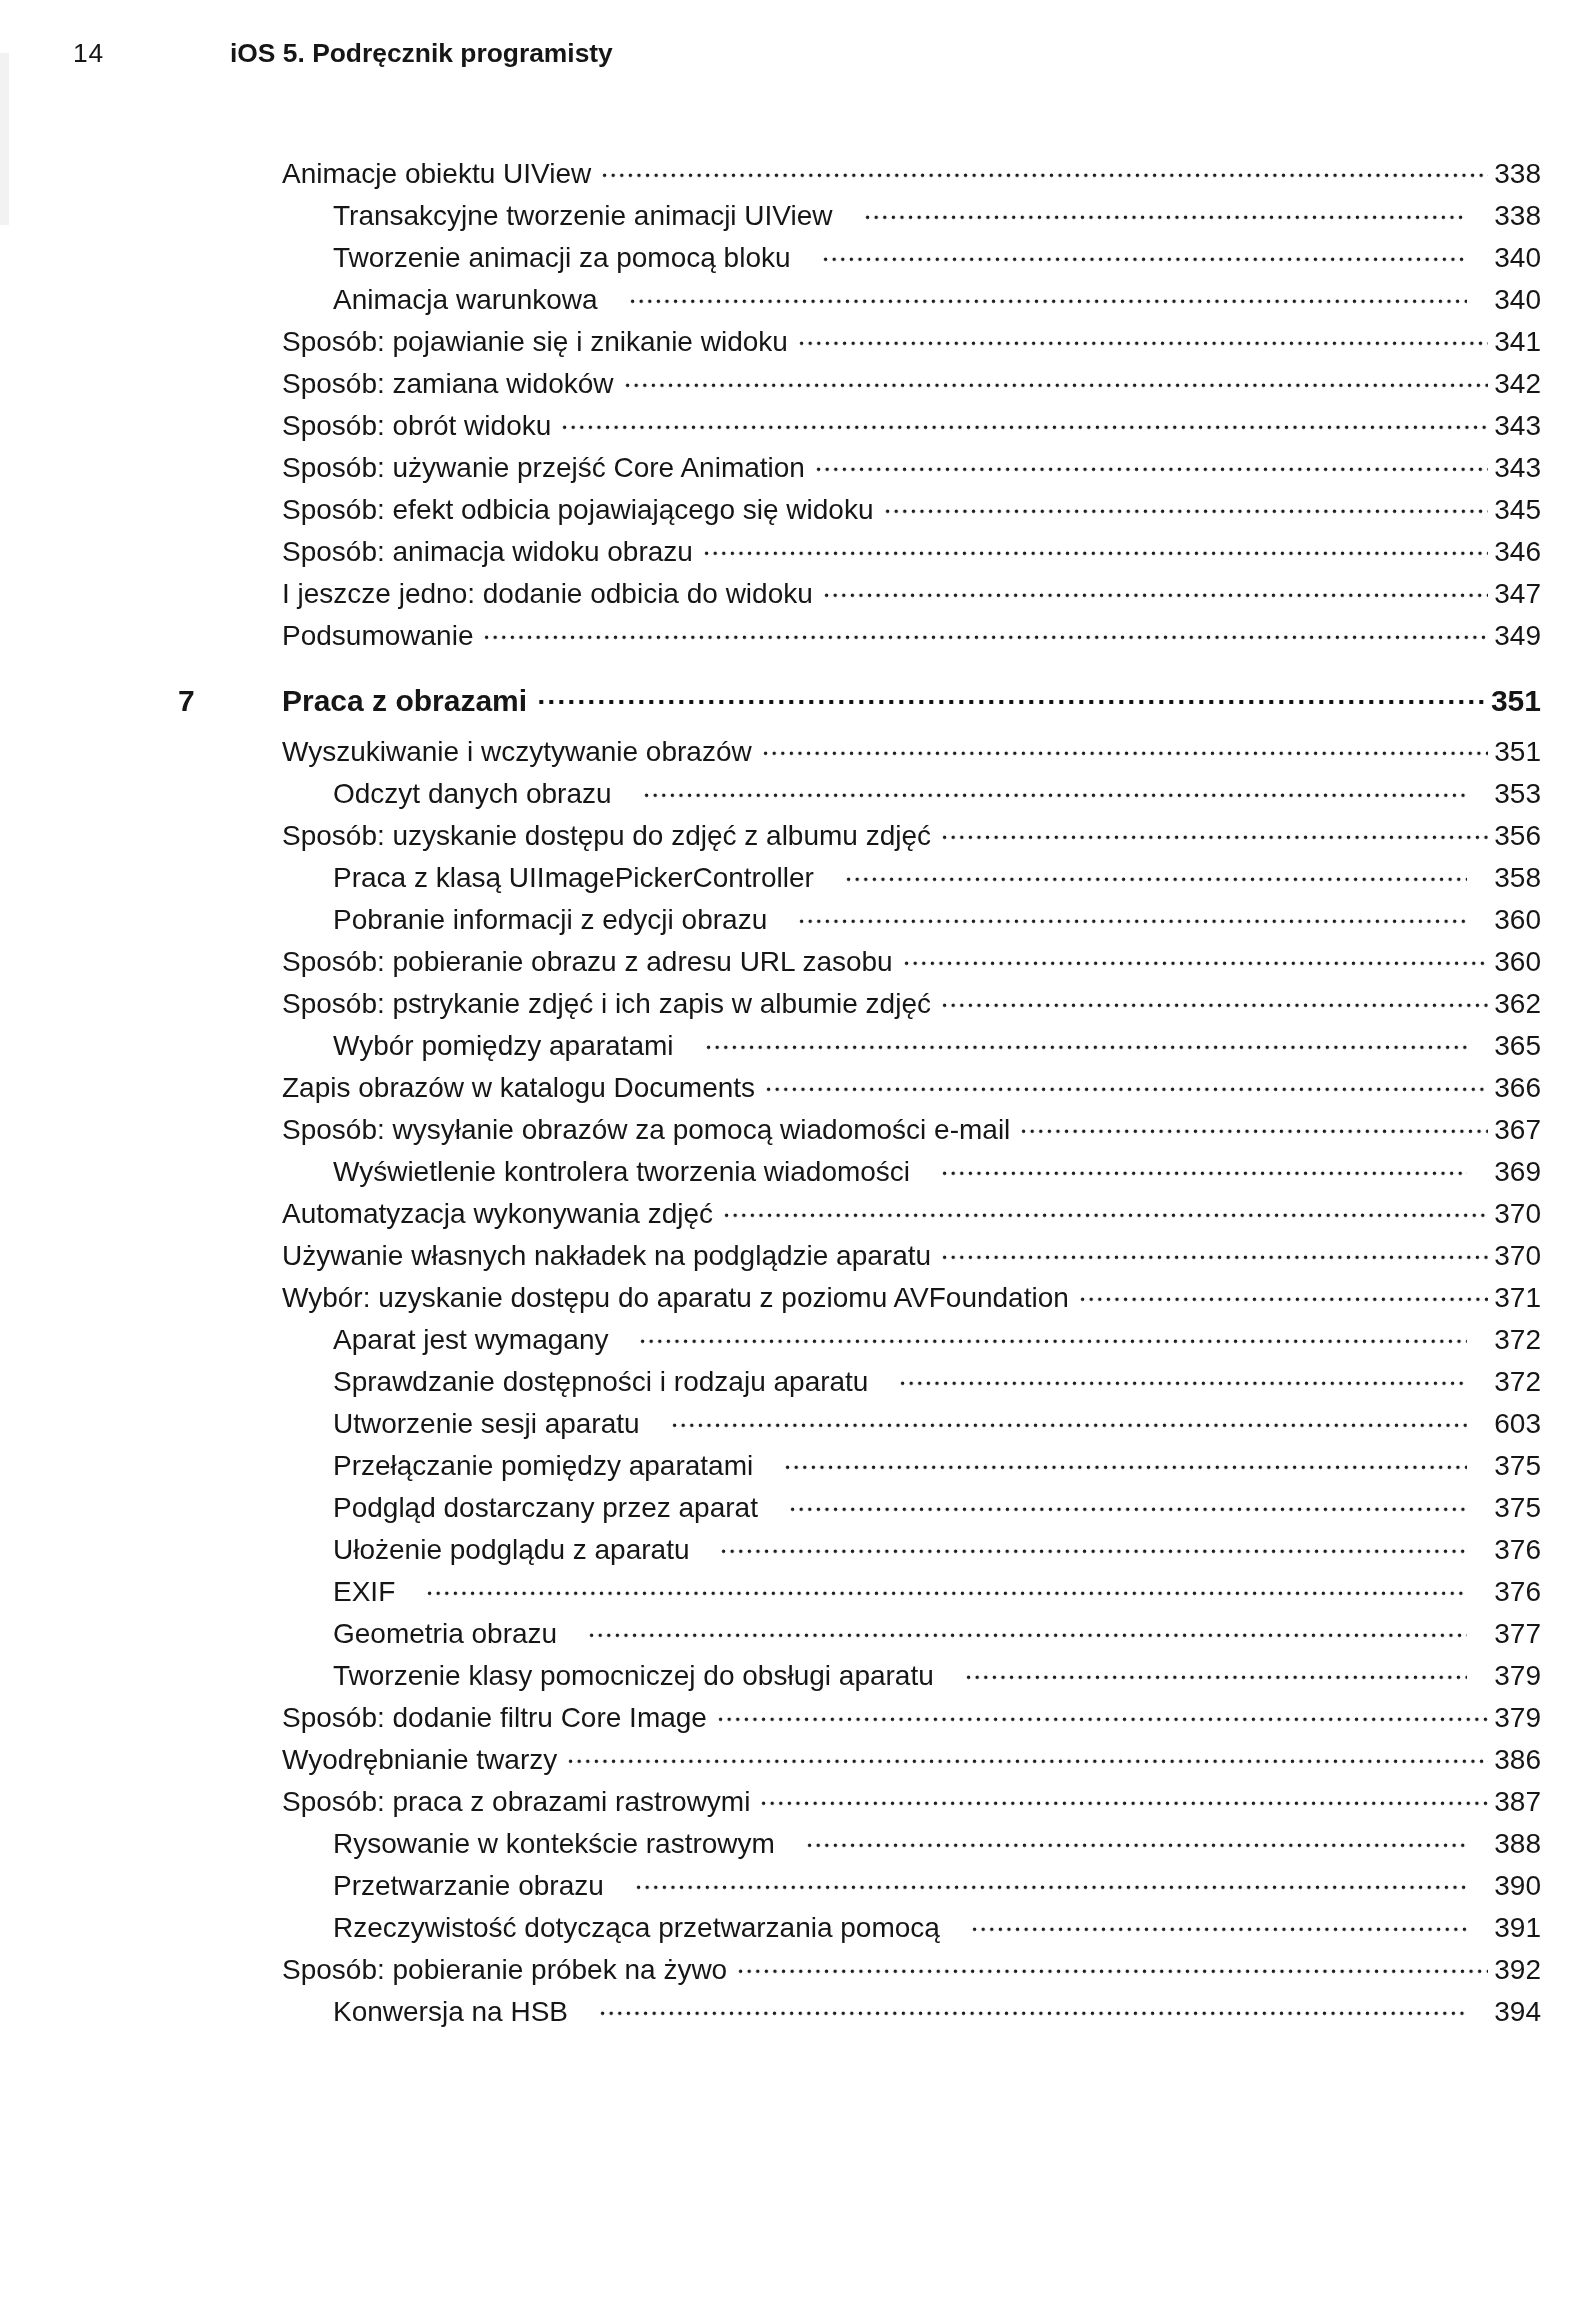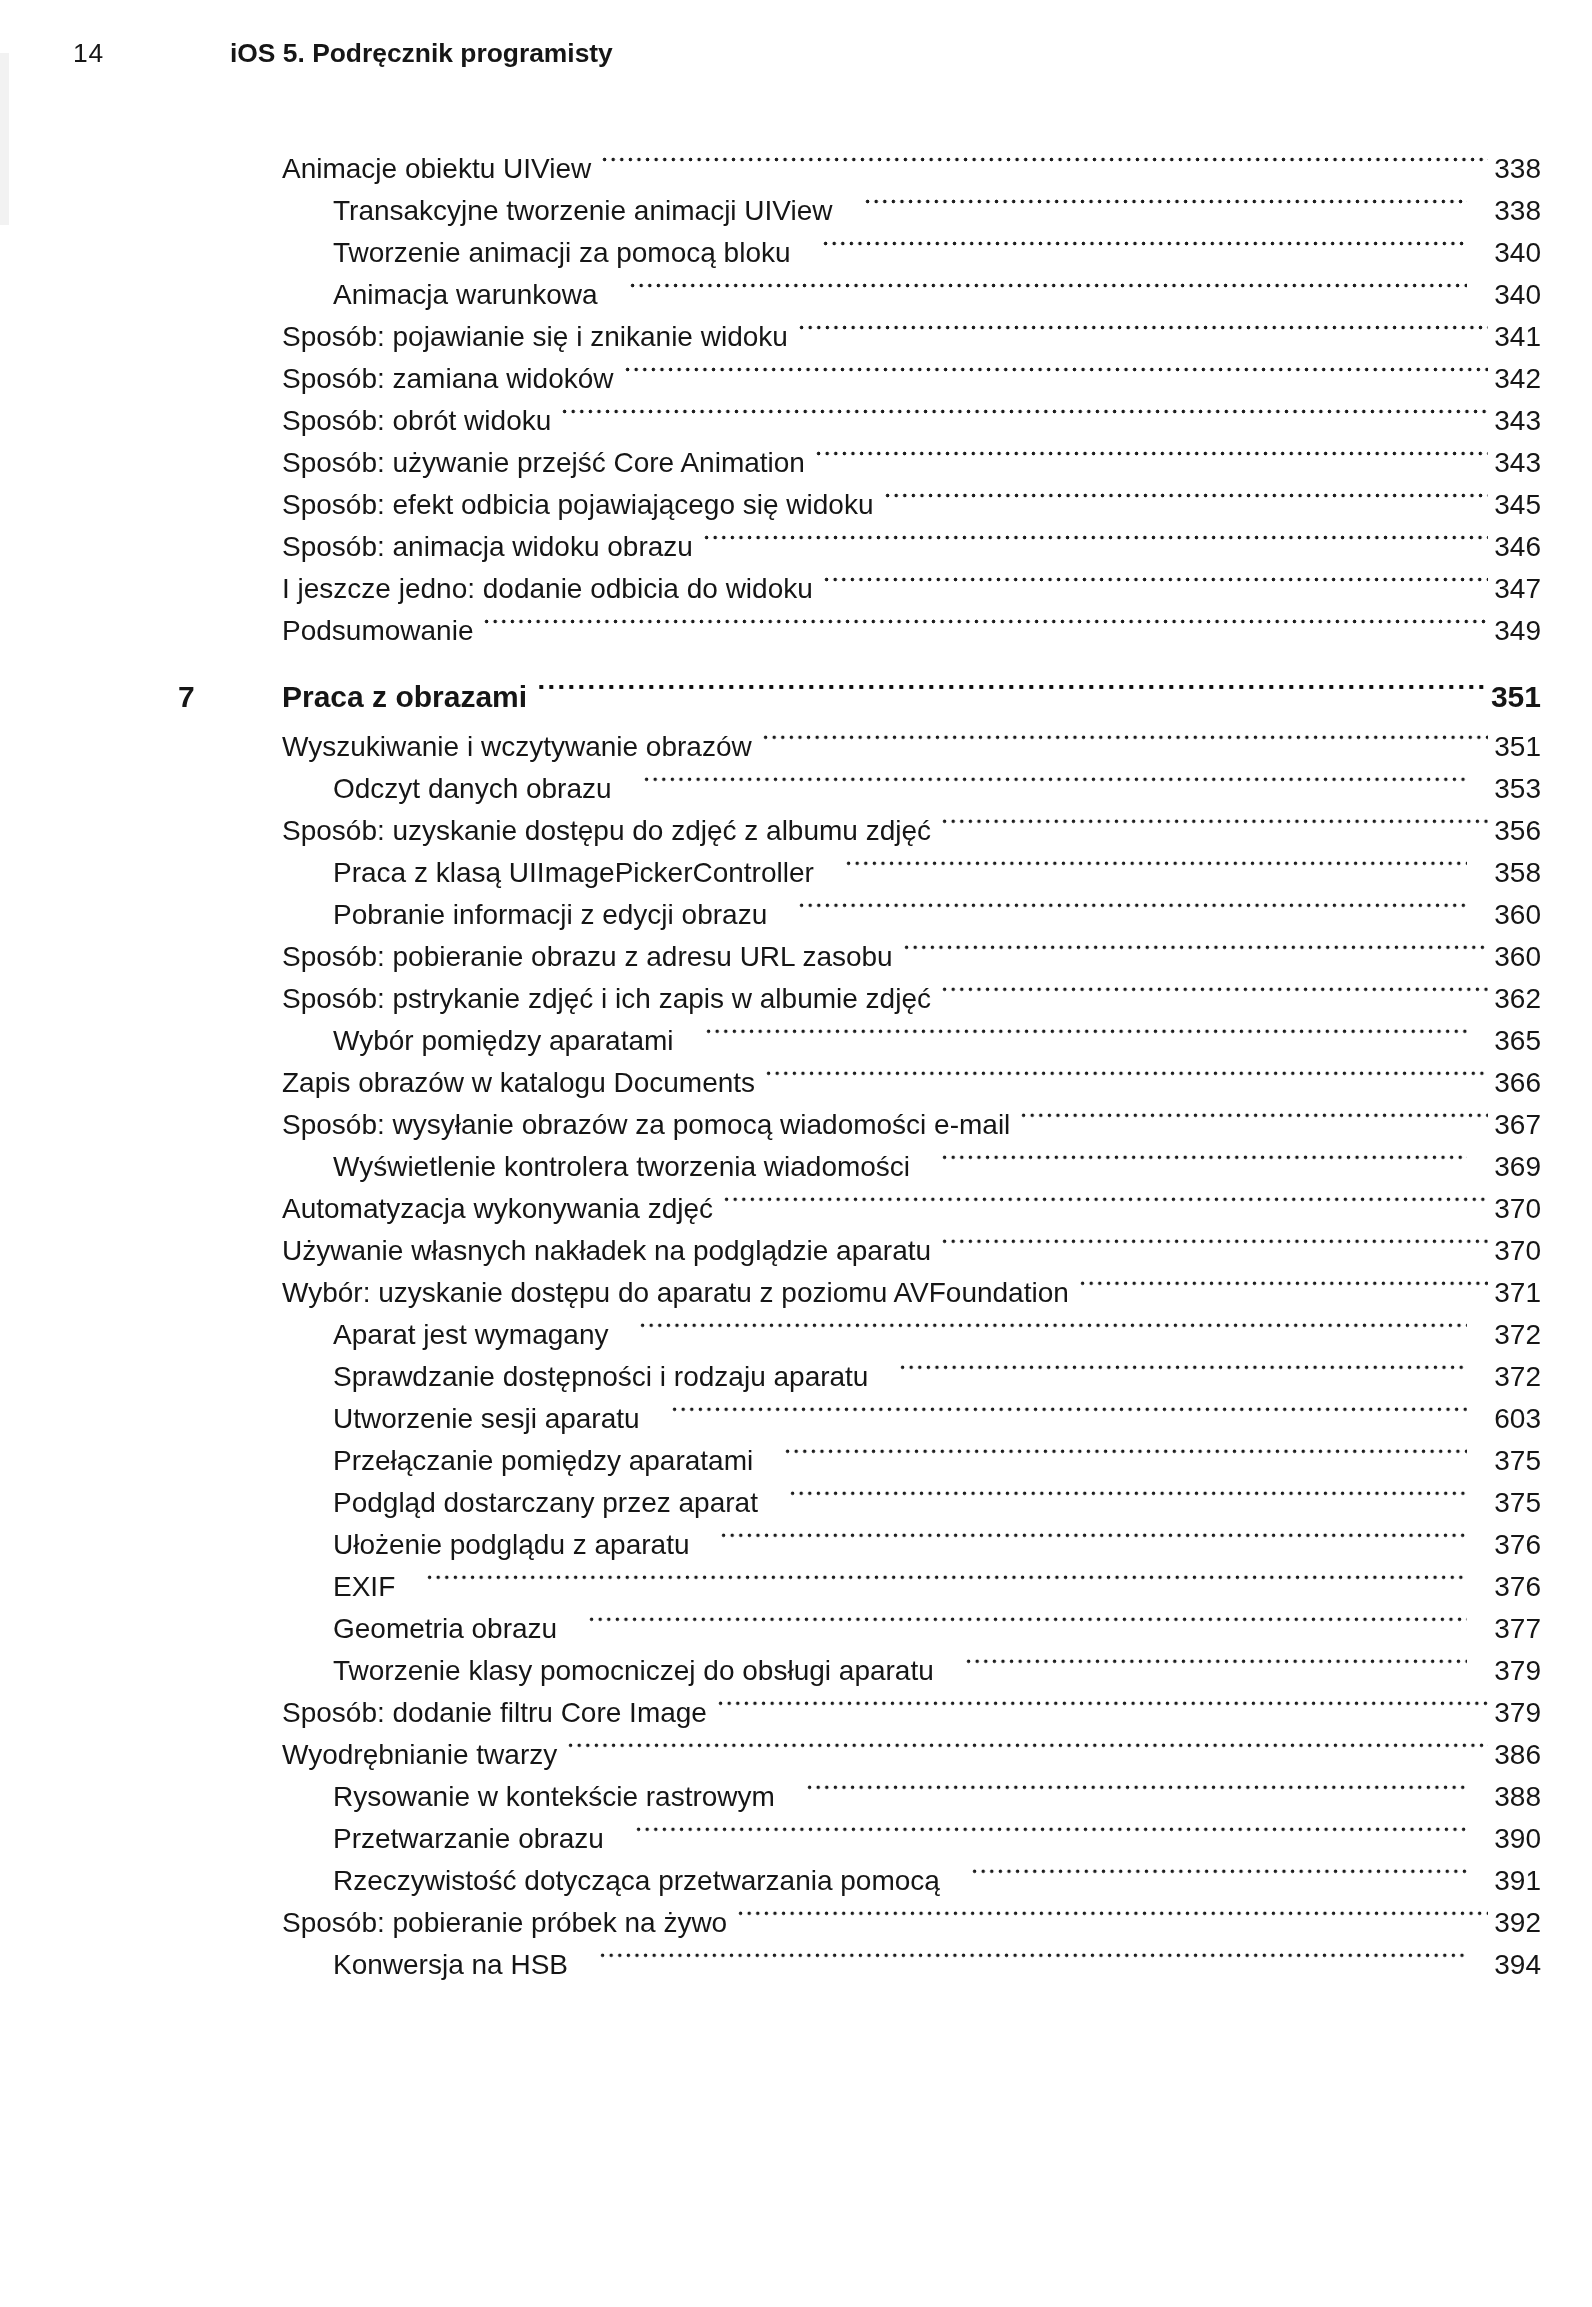--- a/index.html
+++ b/index.html
@@ -39,21 +39,21 @@
     font-weight: 700;
   }
   .toc {
     position: absolute;
     top: 153px;
     left: 178px;
     width: 1363px;
   }
   .row {
     display: flex;
-    align-items: flex-start;
+    align-items: center;
     height: 42px;
     font-size: 28px;
     white-space: nowrap;
   }
   .row.lvl1 { padding-left: 104px; }
   .row.lvl2 { padding-left: 155px; gap: 21px; }
   .row.chapter {
     margin-top: 22.5px;
     margin-bottom: 9.3px;
     font-size: 30px;
@@ -290,20 +290,25 @@
     <div class="row lvl1">
       <span class="label">Sposób: dodanie filtru Core Image</span>
       <span class="leader"></span>
       <span class="pg">379</span>
     </div>
     <div class="row lvl1">
       <span class="label">Wyodrębnianie twarzy</span>
       <span class="leader"></span>
       <span class="pg">386</span>
     </div>
+    <div class="row lvl1">
+      <span class="label">Sposób: praca z obrazami rastrowymi</span>
+      <span class="leader"></span>
+      <span class="pg">387</span>
+    </div>
     <div class="row lvl2">
       <span class="label">Rysowanie w kontekście rastrowym</span>
       <span class="leader"></span>
       <span class="pg">388</span>
     </div>
     <div class="row lvl2">
       <span class="label">Przetwarzanie obrazu</span>
       <span class="leader"></span>
       <span class="pg">390</span>
     </div>

